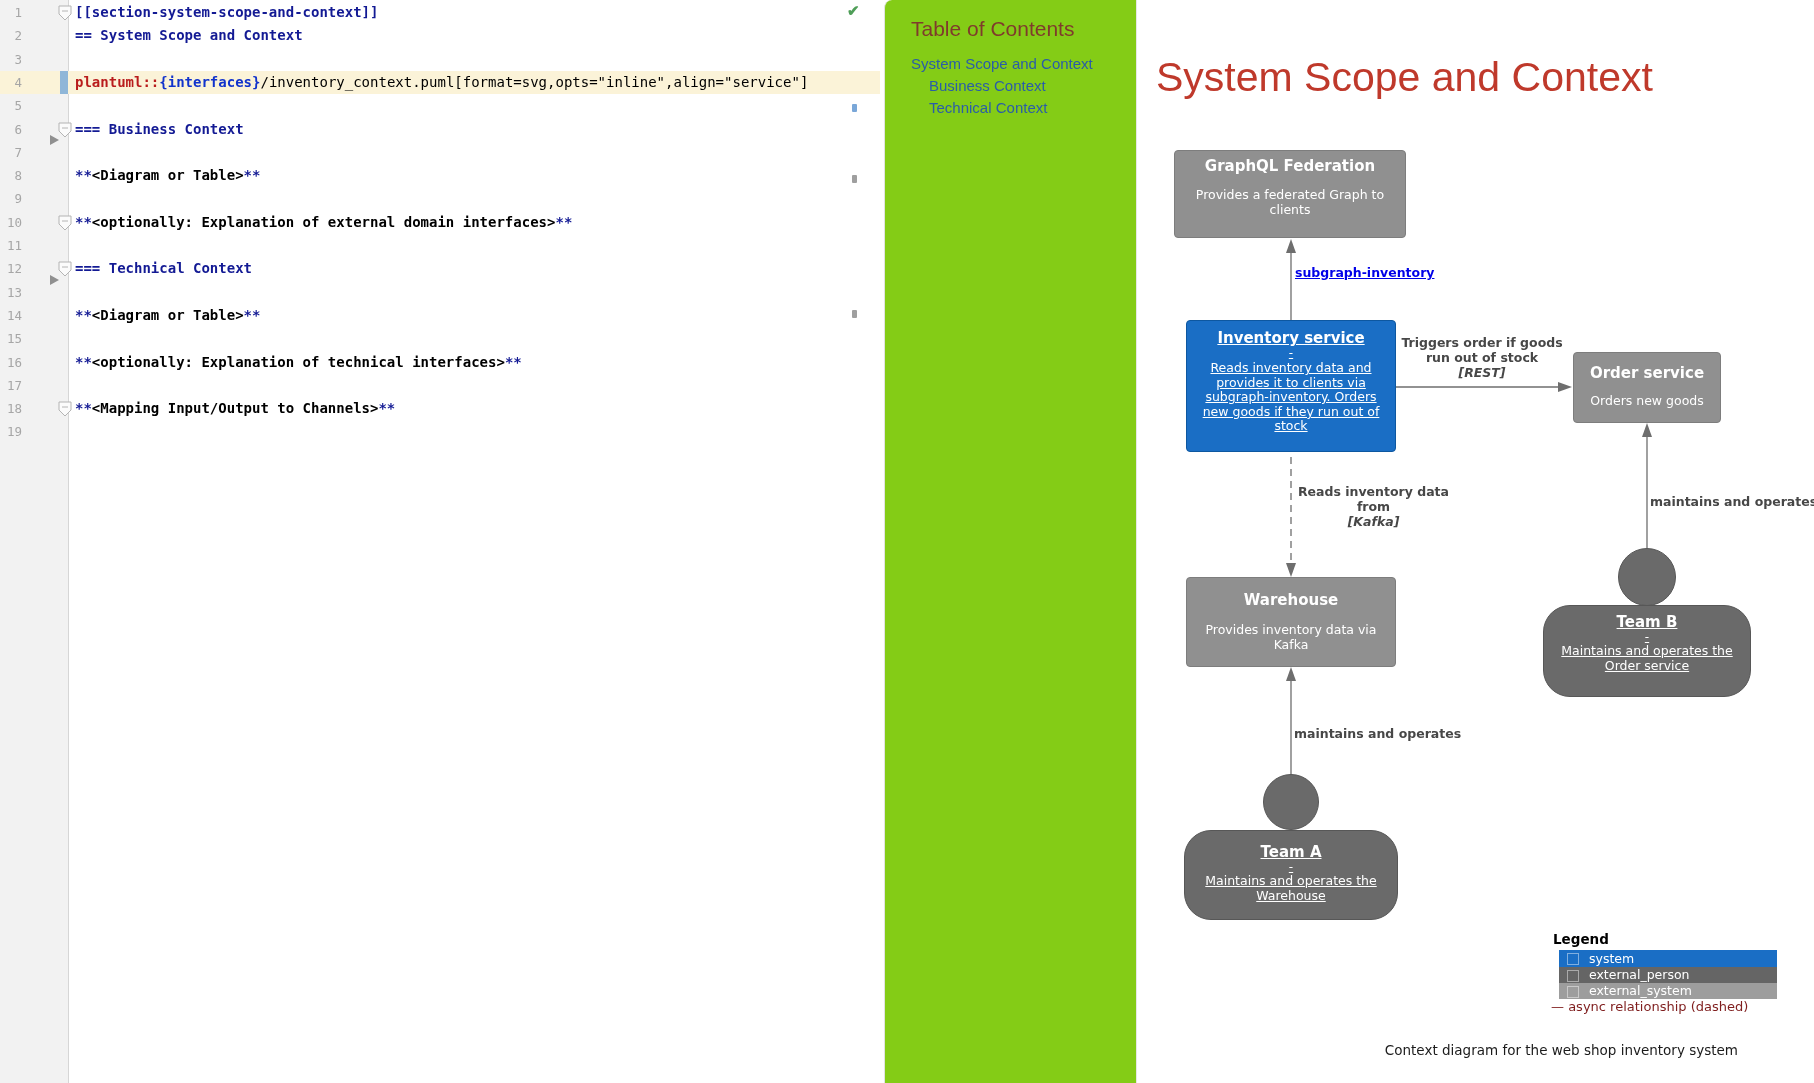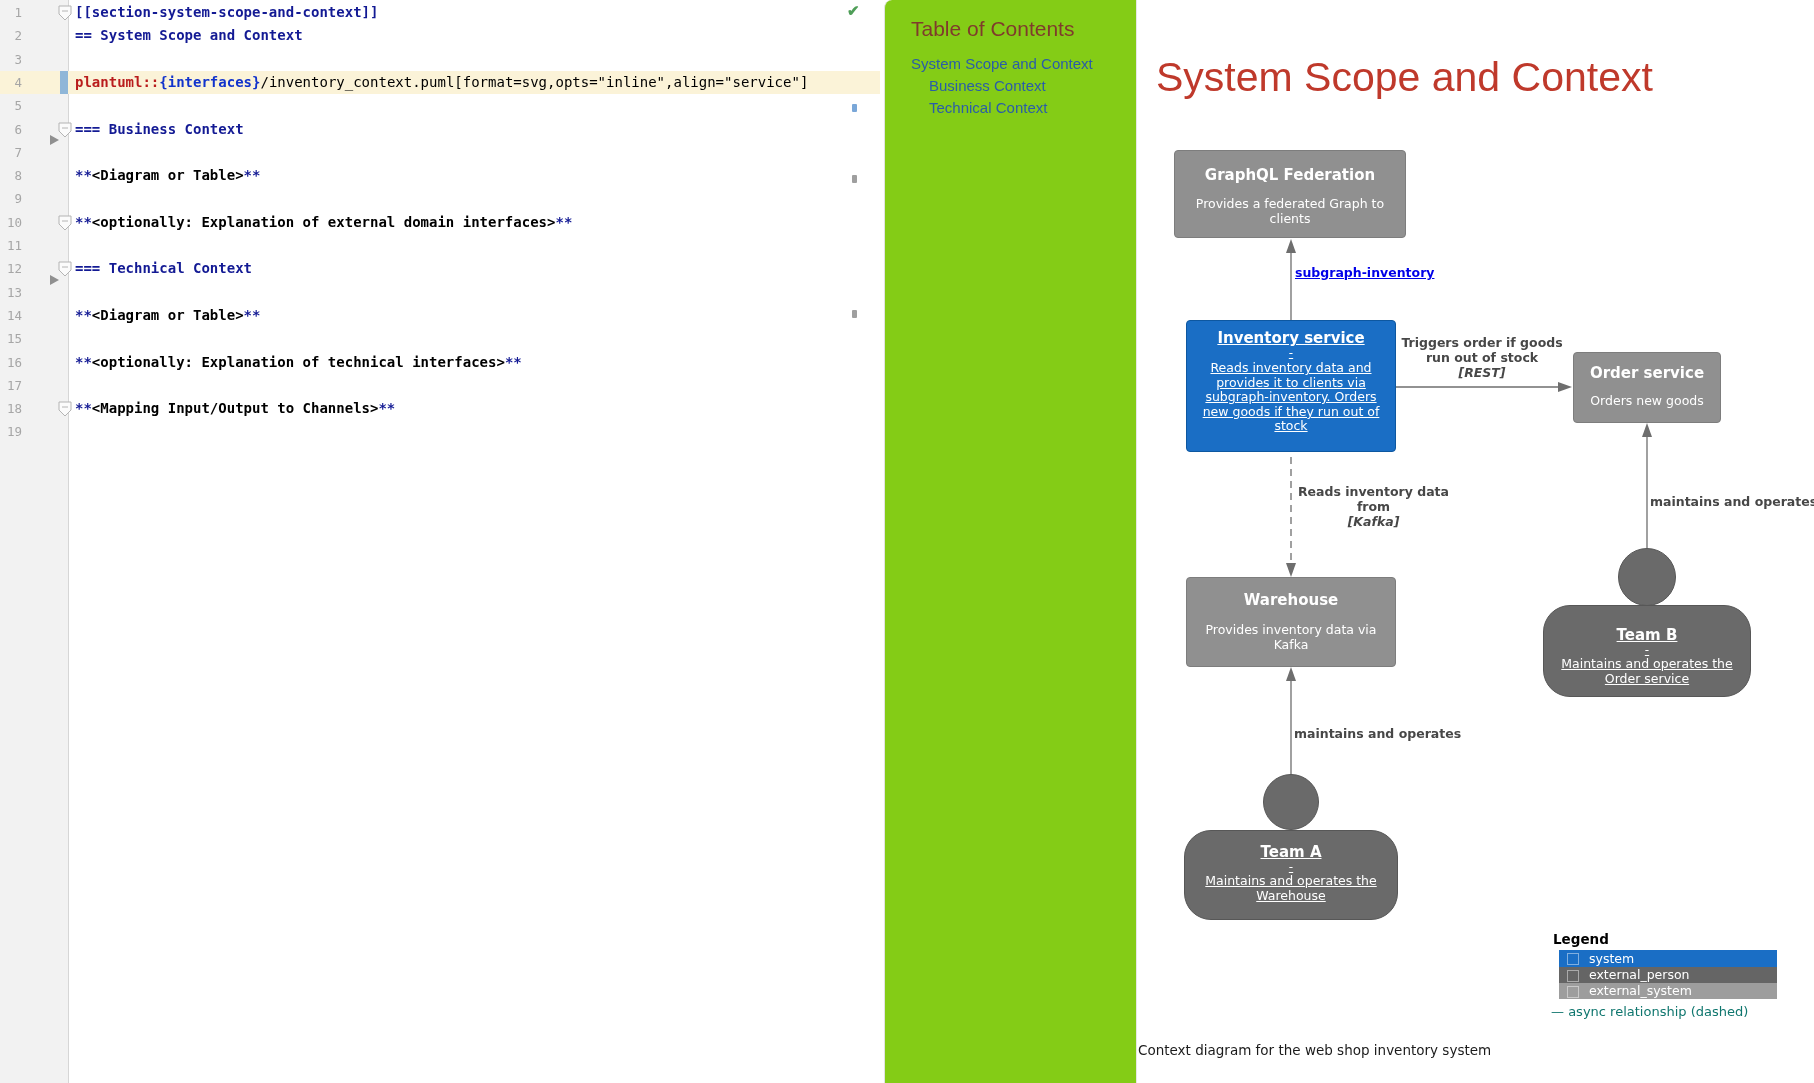--- a/index.html
+++ b/index.html
@@ -60,23 +60,23 @@
   .elink{position:absolute;font-size:12.5px;font-weight:bold;color:#0000e8;text-decoration:underline;white-space:nowrap;cursor:pointer;}
 
   .legend{position:absolute;left:413px;top:931px;}
   .legend-title{font-size:13.5px;font-weight:bold;color:#000;margin-left:2px;}
   .legend-rows{width:218px;margin-top:3px;margin-left:8px;}
   .legend-row{position:relative;color:#fff;font-size:12.5px;padding-left:30px;box-sizing:border-box;}
   .legend-chip{position:absolute;left:8px;top:3px;width:10px;height:10px;border:1px solid rgba(255,255,255,0.45);}
   .lr-system{background:#1a6ec5;height:17px;line-height:17px;}
   .lr-extperson{background:#656565;height:16px;line-height:16px;}
   .lr-extsystem{background:#9d9d9d;height:16px;line-height:16px;}
-  .legend-async{margin-top:5px;font-size:13px;color:#0f766e;white-space:nowrap;}
-
-  .dg-caption{position:absolute;left:0;top:1042px;width:600px;text-align:left;font-size:13.5px;color:#1b1b1b;}
+  .legend-async{font-size:13px;color:#7f1d1d;white-space:nowrap;}
+
+  .dg-caption{position:absolute;left:0;top:1042px;width:600px;text-align:right;font-size:13.5px;color:#1b1b1b;}
 </style>
 </head>
 <body>
 
 <div class="screen">
 
   <div class="editor">
     <div class="gutter-bg"></div>
     <div class="caret-row" id="caret-row" style="top: 70.9px;"></div>
     <div class="caret-bar" id="caret-bar" style="top: 70.9px;"></div>
@@ -174,21 +174,21 @@
         <path d="M258 387 H421" stroke="#6e6e6e" stroke-width="1.3" fill="none"></path>
         <polygon points="434,387 420,382 420,392" fill="#6e6e6e"></polygon>
         <path d="M153 457 V563" stroke="#6e6e6e" stroke-width="1.3" stroke-dasharray="7 5" fill="none"></path>
         <polygon points="153,577 148,563 158,563" fill="#6e6e6e"></polygon>
         <path d="M153 774 V681" stroke="#6e6e6e" stroke-width="1.3" fill="none"></path>
         <polygon points="153,667 148,681 158,681" fill="#6e6e6e"></polygon>
         <path d="M509 548 V437" stroke="#6e6e6e" stroke-width="1.3" fill="none"></path>
         <polygon points="509,423 504,437 514,437" fill="#6e6e6e"></polygon>
       </svg>
 
-      <div class="c4 c4-gray" style="left:36px;top:150px;width:232px;height:88px;padding-top:15px;">
+      <div class="c4 c4-gray" style="left:36px;top:150px;width:232px;height:88px;padding-top:6px;">
         <div class="t">GraphQL Federation</div>
         <div class="d" style="margin-top:13px;">Provides a federated Graph to clients</div>
       </div>
 
       <div class="c4 c4-blue" style="left:48px;top:320px;width:210px;height:132px;padding-top:8px;">
         <div class="t">Inventory service</div>
         <div class="sep">-</div>
         <div class="d" style="margin-top:2px;">Reads inventory data and provides it to clients via subgraph-inventory. Orders new goods if they run out of stock</div>
       </div>
 
@@ -203,21 +203,21 @@
       </div>
 
       <div class="person-head" style="left:125px;top:774px;width:56px;height:56px;"></div>
       <div class="c4 person-body" style="left:46px;top:830px;width:214px;height:90px;padding-top:12px;">
         <div class="t">Team A</div>
         <div class="sep">-</div>
         <div class="d" style="margin-top:1px;">Maintains and operates the Warehouse</div>
       </div>
 
       <div class="person-head" style="left:480px;top:548px;width:58px;height:58px;"></div>
-      <div class="c4 person-body" style="left:405px;top:605px;width:208px;height:92px;padding-top:20px;">
+      <div class="c4 person-body" style="left:405px;top:605px;width:208px;height:92px;padding-top:7px;">
         <div class="t">Team B</div>
         <div class="sep">-</div>
         <div class="d" style="margin-top:1px;">Maintains and operates the Order service</div>
       </div>
 
       <a class="elink" style="left:157px;top:265px;">subgraph-inventory</a>
 
       <div class="elabel" style="left:262px;top:335px;width:164px;">
         <div>Triggers order if goods</div>
         <div>run out of stock</div>

